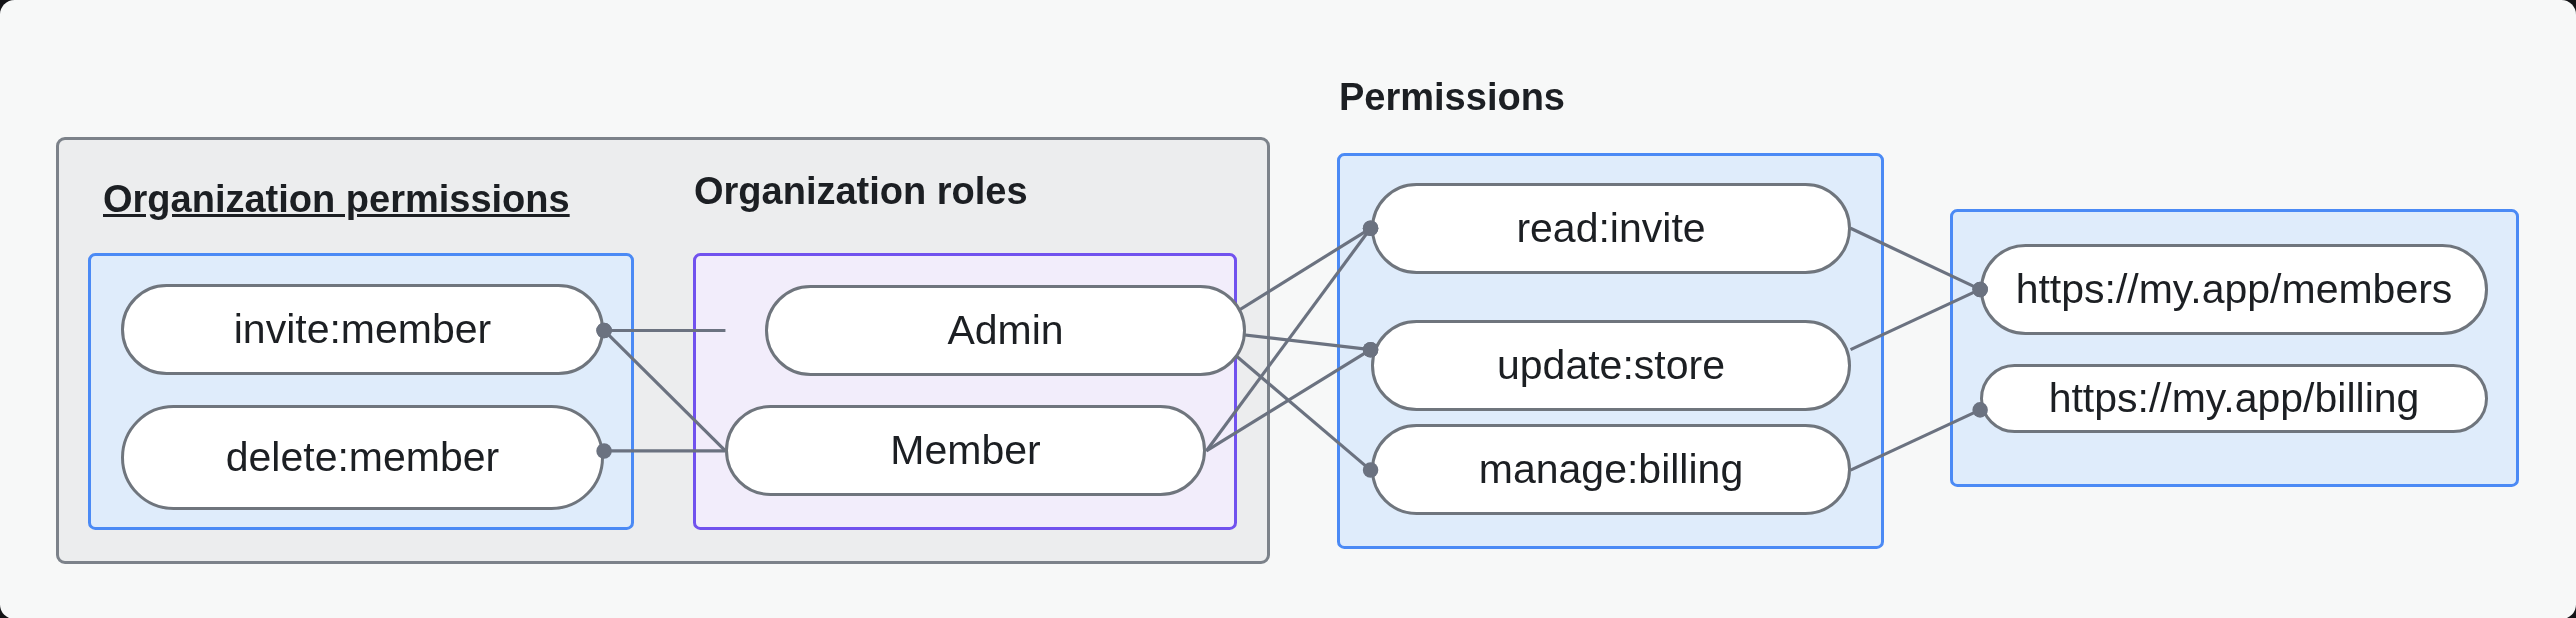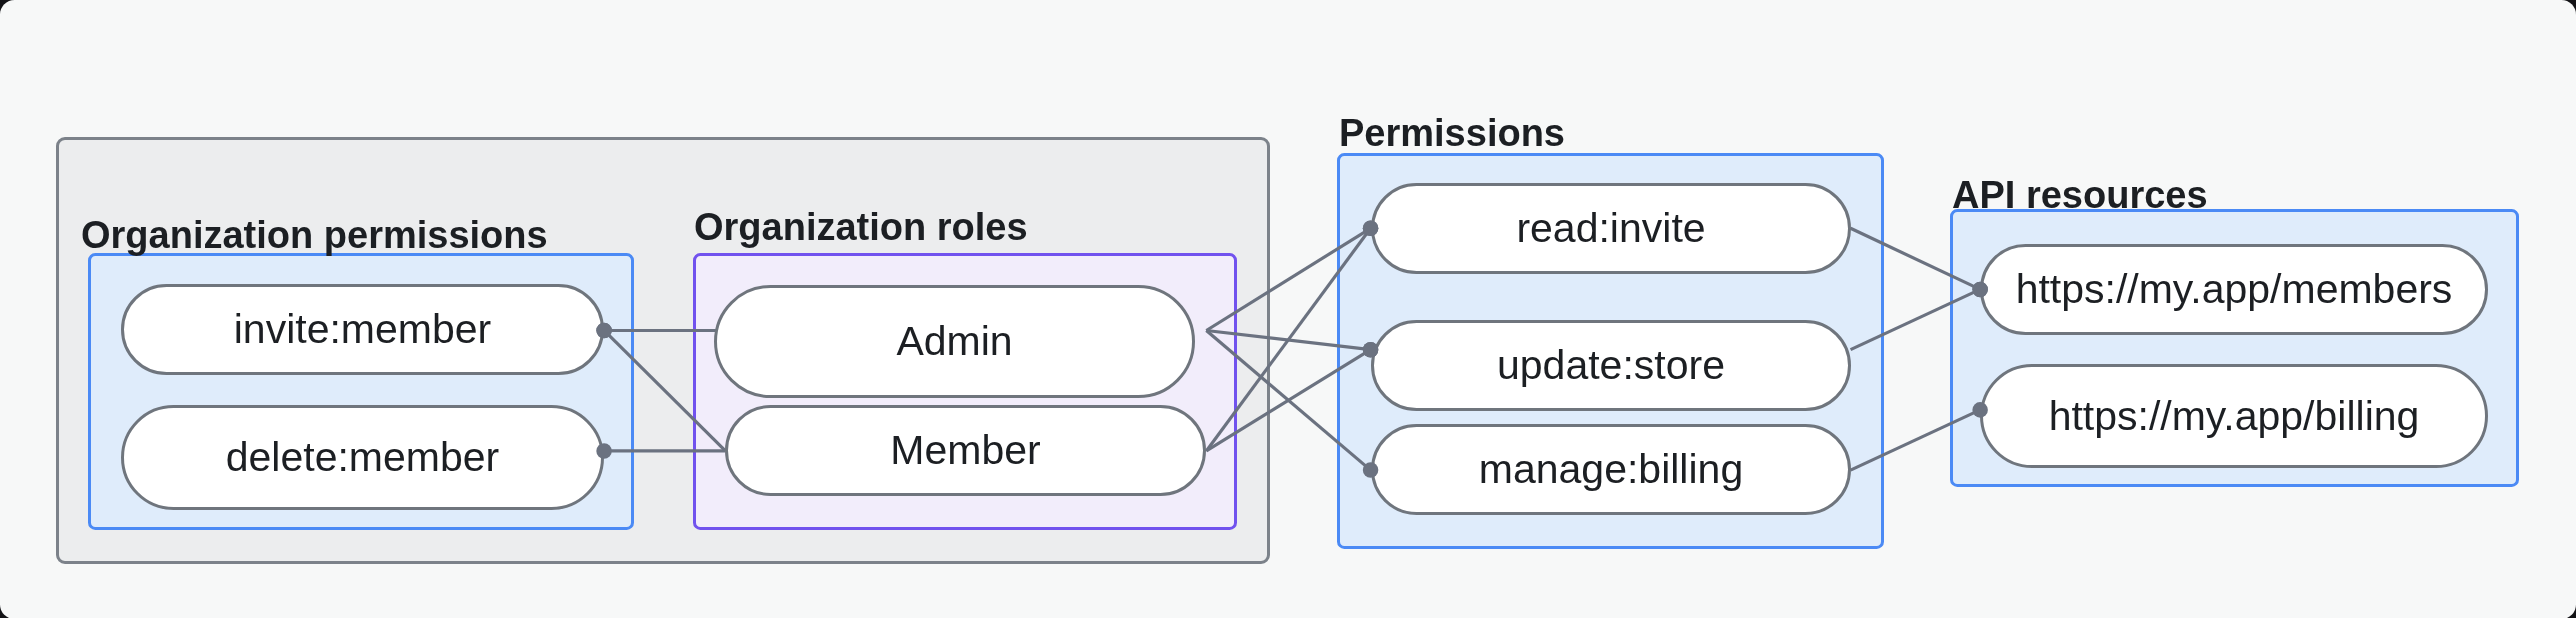--- a/index.html
+++ b/index.html
@@ -29,59 +29,58 @@
     background:var(--blue-fill);border-color:var(--blue-border);}
   #org-roles-box{left:693px;top:253px;width:544px;height:277px;
     background:var(--purple-fill);border-color:var(--purple-border);}
   #permissions-box{left:1337px;top:153px;width:547px;height:396px;
     background:var(--blue-fill);border-color:var(--blue-border);}
   #api-resources-box{left:1950px;top:209px;width:569px;height:278px;
     background:var(--blue-fill);border-color:var(--blue-border);}
 
   .heading{position:absolute;font-weight:700;color:var(--text);line-height:1;white-space:nowrap;z-index:6;}
   #title{left:57px;top:65px;font-size:42px;}
-  .section-heading{font-size:38px;margin-top:36px;}
-  #org-permissions-heading{left:81px;top:180px;}
+  .section-heading{font-size:38px;}
+  #org-permissions-heading{left:103px;top:180px;text-decoration:underline;}
   #org-roles-heading{left:694px;top:172px;}
   #permissions-heading{left:1339px;top:78px;}
   #api-resources-heading{left:1952px;top:140px;}
 
   .node{position:absolute;display:flex;align-items:center;justify-content:center;
     background:var(--node-fill);border:3.7px solid var(--node-border);border-radius:912px;
     font-size:41px;color:var(--text);white-space:nowrap;z-index:4;}
   
   #node-invite{left:121px;top:284px;width:483px;height:91px;}
   #node-delete{left:121px;top:405px;width:483px;height:105px;}
   
-  #node-admin{left:714px;top:285px;width:481px;height:113px;}
+  #node-admin{left:765px;top:285px;width:481px;height:91px;}
   #node-member{left:725px;top:405px;width:481px;height:91px;}
   
   #node-read{left:1371px;top:183px;width:480px;height:91px;}
   #node-update{left:1371px;top:320px;width:480px;height:91px;}
   #node-manage{left:1371px;top:424px;width:480px;height:91px;}
   
   #node-members{left:1980px;top:244px;width:508px;height:91px;}
-  #node-billing{left:1980px;top:364px;width:508px;height:104px;}
+  #node-billing{left:1980px;top:364px;width:508px;height:69px;}
 
   svg.overlay{position:absolute;left:0;top:0;width:2576px;height:619px;pointer-events:none;}
   #edges-svg{z-index:3;}
   #dots-svg{z-index:5;}
 </style>
 </head>
 <body>
 
 <div id="canvas">
 
 
   <div class="group-box" id="template-box"></div>
 
   <div class="heading section-heading" id="org-permissions-heading">Organization permissions</div>
   <div class="heading section-heading" id="org-roles-heading">Organization roles</div>
   <div class="heading section-heading" id="permissions-heading">Permissions</div>
-  <div class="heading section-heading" id="api-resources-heading">API resources</div>
 
   <div class="group-box section-box" id="org-permissions-box"></div>
   <div class="group-box section-box" id="org-roles-box"></div>
   <div class="group-box section-box" id="permissions-box"></div>
   <div class="group-box section-box" id="api-resources-box"></div>
 
   <svg class="overlay" id="edges-svg" viewBox="0 0 2823 678" width="2576" height="619">
       <line x1="662" y1="362" x2="795" y2="362" stroke="#6b7280" stroke-width="3.5"></line>
       <line x1="662" y1="362" x2="795" y2="494" stroke="#6b7280" stroke-width="3.5"></line>
       <line x1="662" y1="494" x2="795" y2="494" stroke="#6b7280" stroke-width="3.5"></line>

